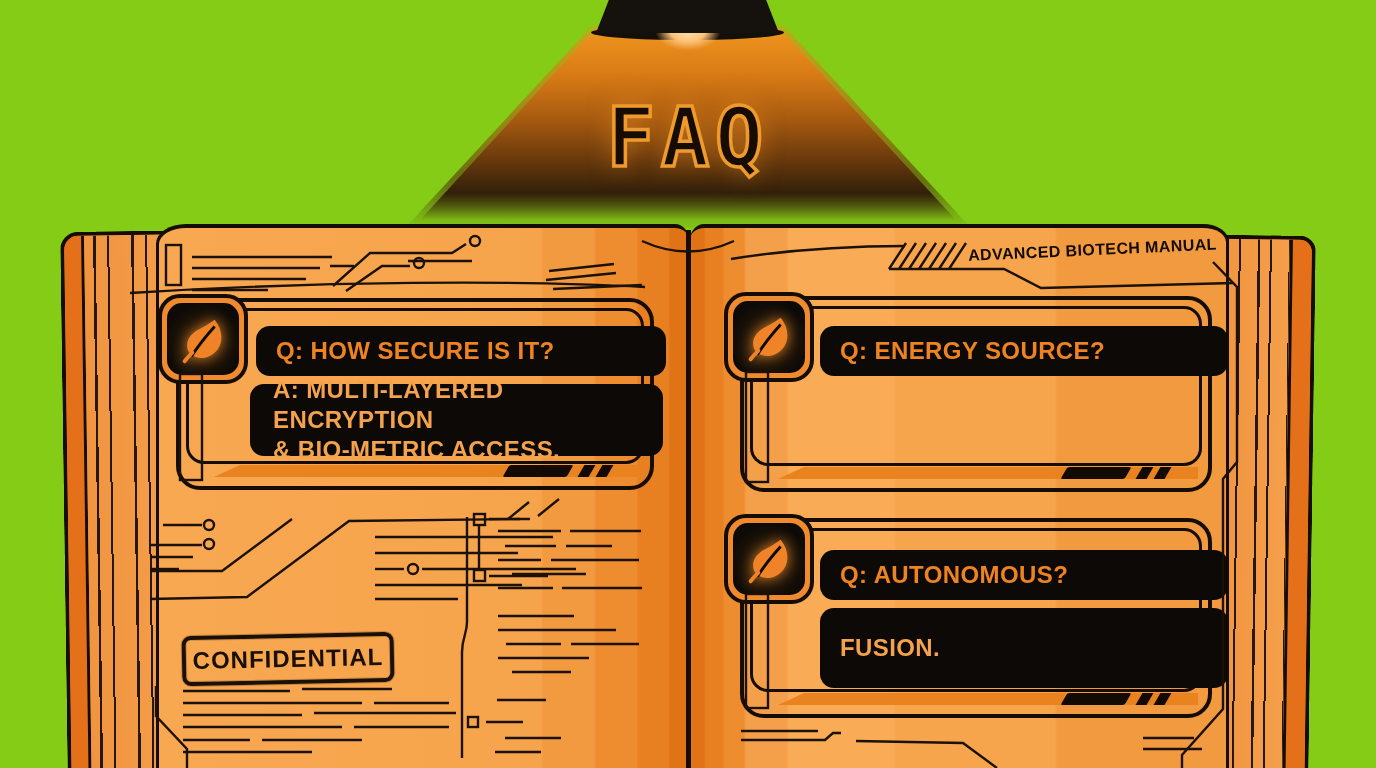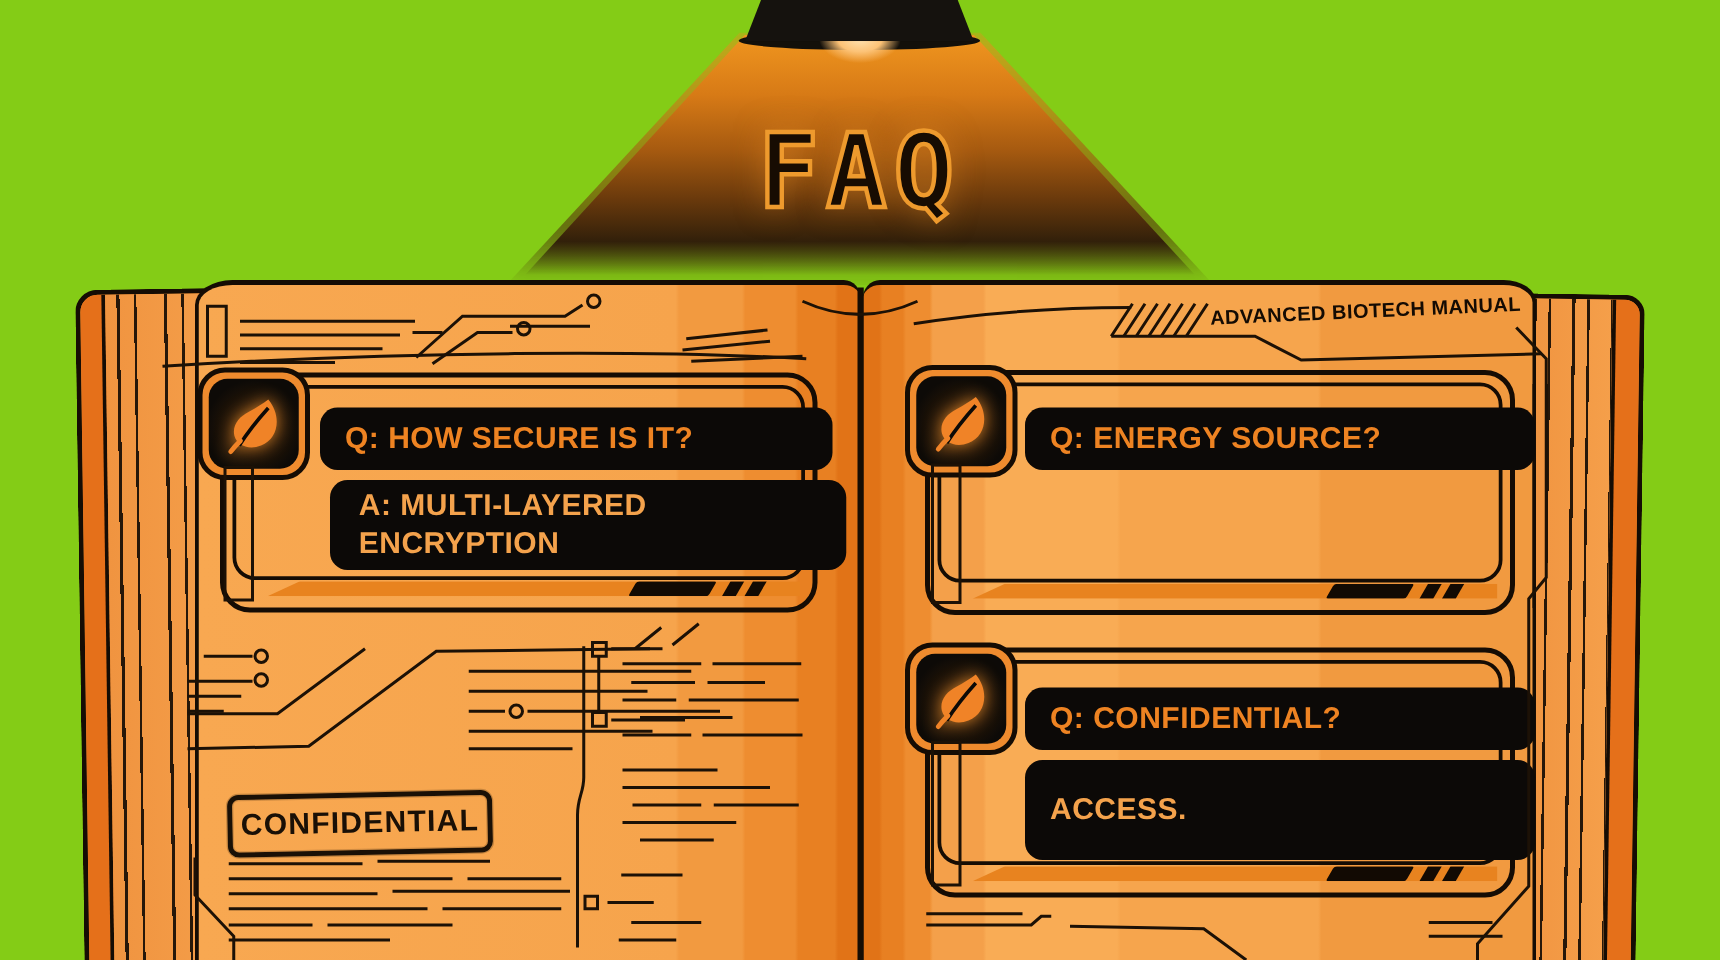--- a/index.html
+++ b/index.html
@@ -169,22 +169,23 @@
     <div class="page-right"></div>
     <div class="spine"></div>
   </div>
 
   <div class="manual-title">ADVANCED BIOTECH MANUAL</div>
 
   <div class="panel" style="left:176px; top:298px; width:470px; height:184px;">
     <div class="qbox" style="left:76px; top:24px; width:370px; height:50px;">
       <span>Q: HOW SECURE IS IT?</span>
     </div>
-    <div class="abox" style="left:84px; top:82px; width:370px; height:72px;padding-left:23px;">
+    <div class="abox" style="left:70px; top:82px; width:370px; height:72px;padding-left:23px;">
       <span>A: MULTI-LAYERED ENCRYPTION</span>
+      <span>&amp; BIO-METRIC ACCESS.</span>
     </div>
     <div class="strip">
       <div class="bar"></div>
       <div class="slash s1"></div>
       <div class="slash s2"></div>
     </div>
   </div>
 
   <div class="panel" style="left:740px; top:296px; width:464px; height:188px;">
     <div class="qbox" style="left:76px; top:26px; width:368px; height:50px;">
@@ -192,24 +193,24 @@
     </div>
     <div class="strip">
       <div class="bar"></div>
       <div class="slash s1"></div>
       <div class="slash s2"></div>
     </div>
   </div>
 
   <div class="panel" style="left:740px; top:518px; width:464px; height:192px;">
     <div class="qbox" style="left:76px; top:28px; width:368px; height:50px;">
-      <span>Q: CONFIDENTIAL?</span>
+      <span>Q: AUTONOMOUS?</span>
     </div>
     <div class="abox" style="left:76px; top:86px; width:368px; height:80px;">
-      <span>ACCESS.</span>
+      <span>FUSION.</span>
     </div>
     <div class="strip">
       <div class="bar"></div>
       <div class="slash s1"></div>
       <div class="slash s2"></div>
     </div>
   </div>
 
   <div class="badge" style="left:158px; top:294px;">
     <svg viewBox="0 0 64 64">

